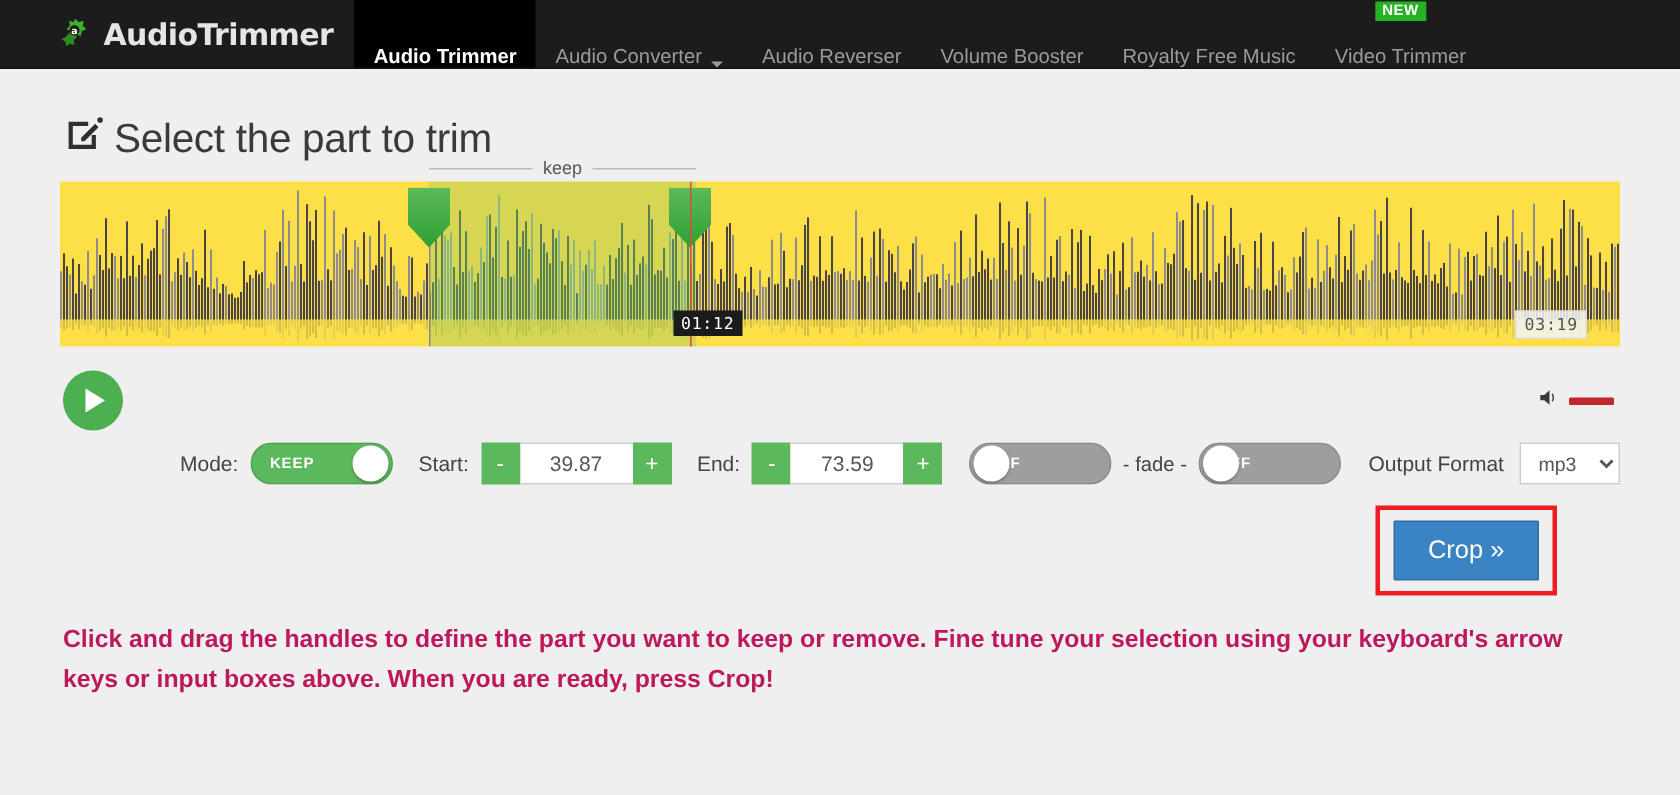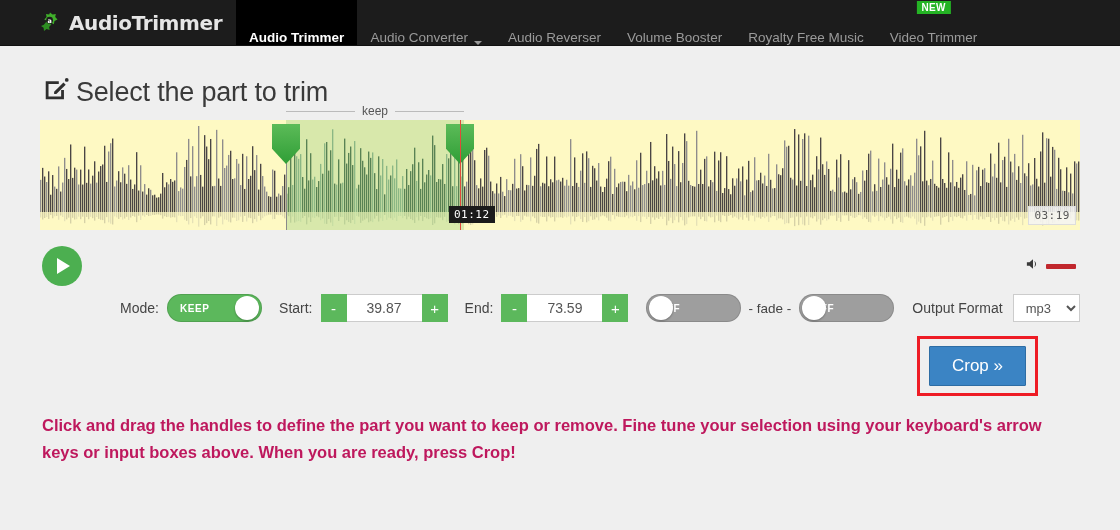--- a/index.html
+++ b/index.html
@@ -60,21 +60,21 @@
   .wave-wrap{ position:relative; margin-top:12px; }
   .keep-label{
     position:absolute; top:-16px; left:246px; width:178px;
     display:flex; align-items:center; gap:7px;
     font-size:12px; color:#555;
   }
   .keep-label .ln{ flex:1; height:1px; background:#bbb; }
 
   .wave{
     position:relative; height:110px; width:1040px;
-    background:#fef9c3; overflow:hidden;
+    background:#fde047; overflow:hidden;
   }
   .wave svg{ display:block; }
   .sel-overlay{
     position:absolute; top:0; bottom:0; left:246px; width:178px;
     background:rgba(120,190,110,.28);
     pointer-events:none;
   }
   .handle{
     position:absolute; top:4px; width:28px; height:40px;
     background:linear-gradient(180deg,#5cbb58 0%,#2f9e36 100%);
@@ -92,21 +92,21 @@
     position:absolute; top:0; bottom:0; left:420px;
     width:1px; background:#e04a3a;
   }
   .time-cur{
     position:absolute; left:409px; top:86px;
     background:#1b1b1b; color:#fff; font-size:11px;
     padding:2px 5px; font-family:"DejaVu Sans Mono", monospace;
     letter-spacing:.5px;
   }
   .time-total{
-    position:absolute; right:4px; top:86px;
+    position:absolute; right:22px; top:86px;
     background:rgba(245,245,245,.85); color:#555; font-size:11px;
     padding:2px 5px; font-family:"DejaVu Sans Mono", monospace;
     letter-spacing:.5px; border:1px solid #ddd;
   }
 
   
   .play-row{
     display:flex; align-items:center; margin-top:14px; height:44px;
   }
   .play-btn{

